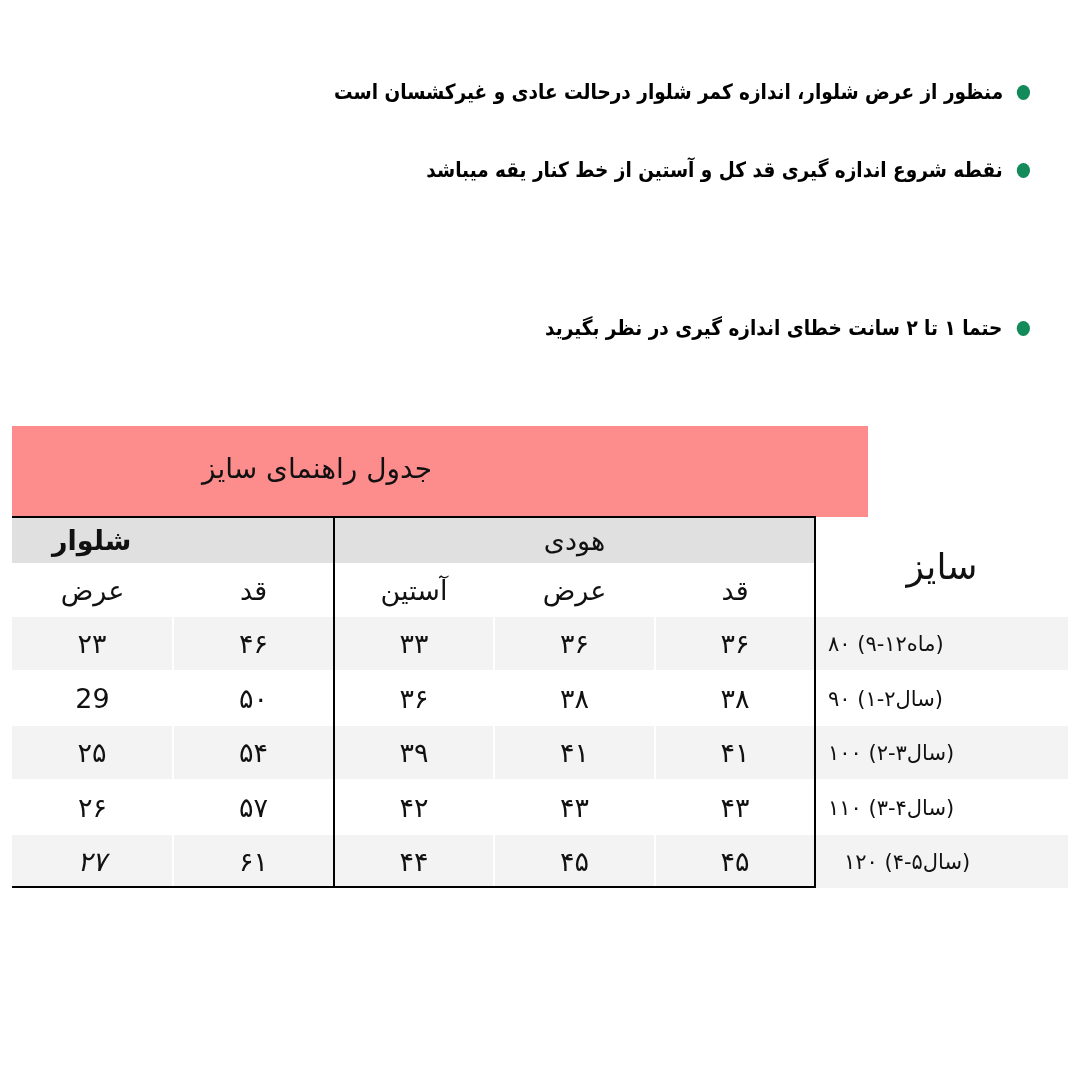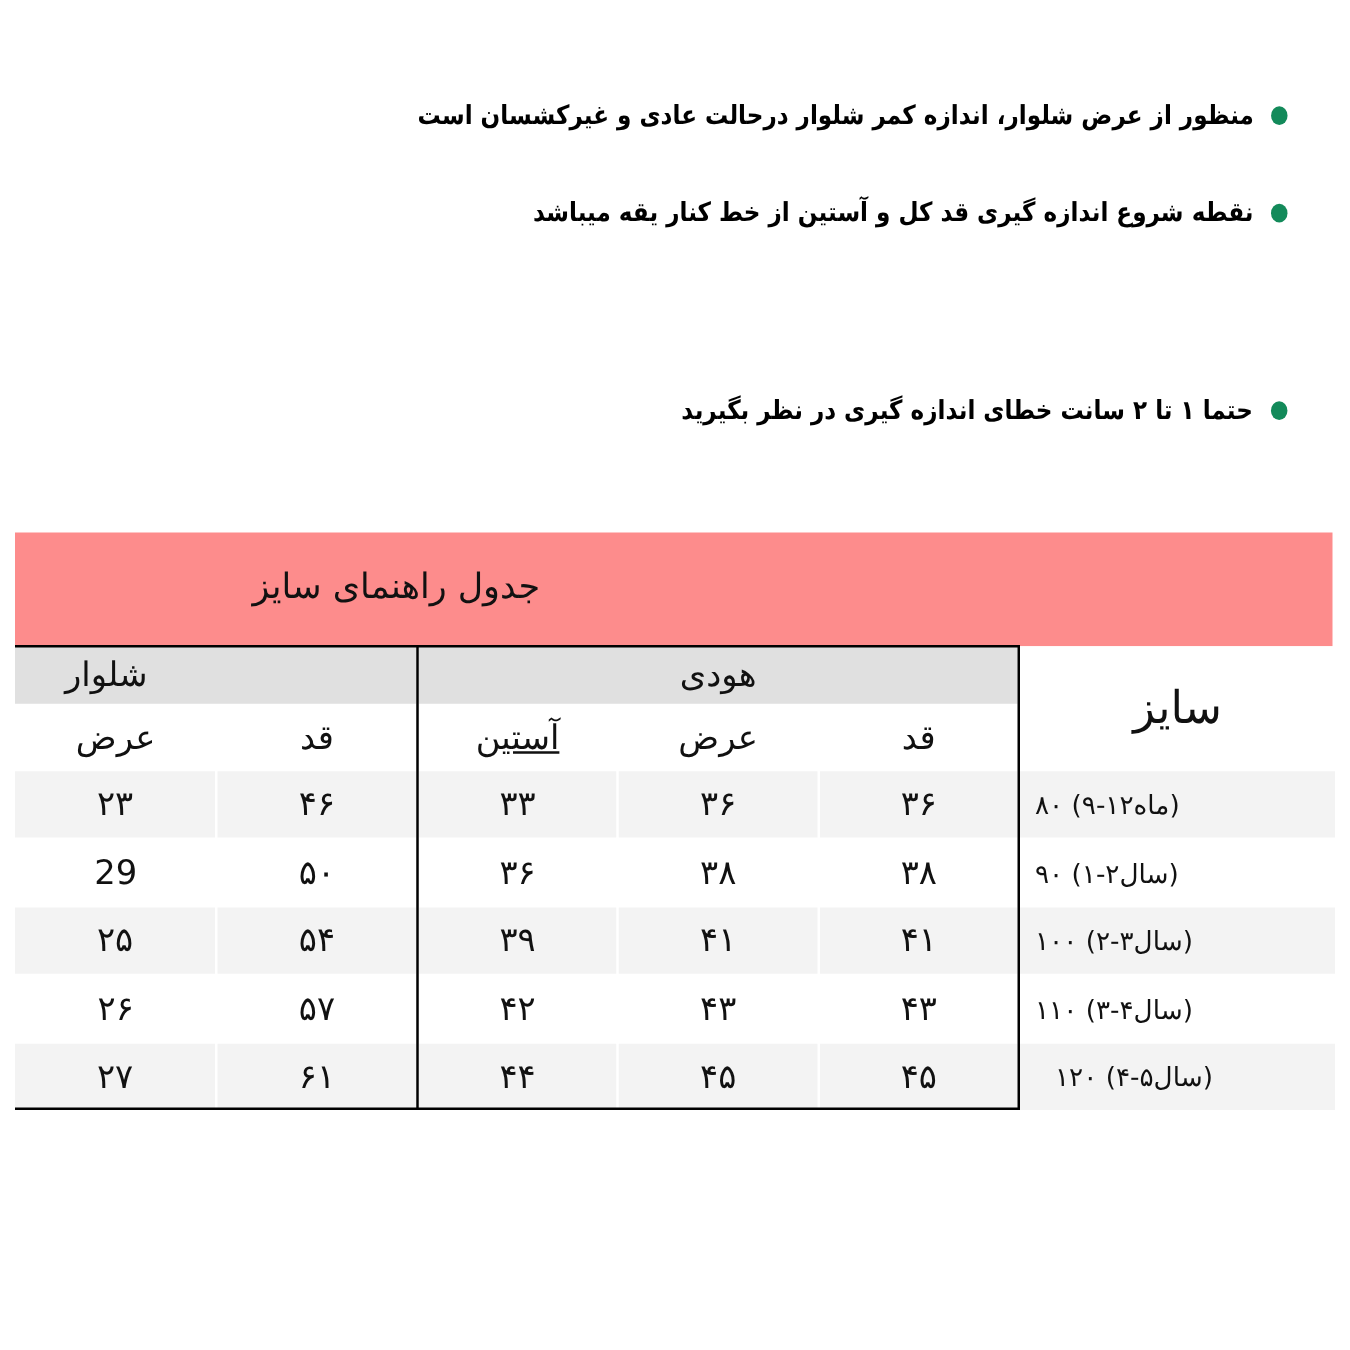--- a/index.html
+++ b/index.html
@@ -16,21 +16,21 @@
   }
   .note .bullet {
     width: 15px; height: 15px; border-radius: 50%; background: #138A5A;
     display: inline-block; margin-left: 16px; flex: 0 0 auto;
   }
   .note1 { top: 80px; }
   .note2 { top: 158px; }
   .note3 { top: 316px; }
 
   .title-band {
-    position: absolute; left: 12px; top: 426px; width: 1054px; height: 91px;
+    position: absolute; left: 12px; top: 426px; width: 856px; height: 91px;
     background: #FD8C8C;
   }
   .title-band .title {
     position: absolute; left: 120px; width: 370px; top: 26px; text-align: center;
     direction: rtl; font-size: 28px; color: #111;
   }
 
   .cell {
     position: absolute; display: flex; align-items: center; justify-content: center;
     direction: rtl; font-size: 27px; color: #111; box-sizing: border-box;
@@ -61,30 +61,30 @@
   <span class="bullet"></span>
   <span>حتما ۱ تا ۲ سانت خطای اندازه گیری در نظر بگیرید</span>
 </div>
 
 <div class="title-band">
   <div class="title">جدول راهنمای سایز</div>
 </div>
 
 <div class="cell size-head">سایز</div>
 
-<div class="cell grp" style="left:12px;width:321px;justify-content:flex-start;padding-right:0;padding-left:40px;direction:ltr;">
+<div class="cell grp" style="left:12px;width:321px;justify-content:flex-start;padding-right:0;padding-left:40px;direction:ltr;font-weight:bold;">
   <span>شلوار</span>
 </div>
 <div class="cell grp" style="left:335px;width:479px;">
   <span>هودی</span>
 </div>
 
 <div class="cell sub" style="left:14px;width:157px;">عرض</div>
 <div class="cell sub" style="left:175px;width:157px;">قد</div>
-<div class="cell sub" style="left:336px;width:156px;text-decoration:underline;">آستین</div>
+<div class="cell sub" style="left:336px;width:156px;">آستین</div>
 <div class="cell sub" style="left:496px;width:157px;">عرض</div>
 <div class="cell sub" style="left:657px;width:156px;">قد</div>
 
 <div class="cell row odd" style="top:617px;left:12px;width:160px;">۲۳</div>
 <div class="cell row odd" style="top:617px;left:174px;width:159px;">۴۶</div>
 <div class="cell row odd" style="top:617px;left:335px;width:158px;">۳۳</div>
 <div class="cell row odd" style="top:617px;left:495px;width:159px;">۳۶</div>
 <div class="cell row odd" style="top:617px;left:656px;width:158px;">۳۶</div>
 <div class="cell row odd size-cell" style="top:617px;">۸۰ (۹-۱۲ماه)</div>
 
@@ -102,21 +102,21 @@
 <div class="cell row odd" style="top:726px;left:656px;width:158px;">۴۱</div>
 <div class="cell row odd size-cell" style="top:726px;">۱۰۰ (۲-۳سال)</div>
 
 <div class="cell row even" style="top:781px;left:14px;width:157px;">۲۶</div>
 <div class="cell row even" style="top:781px;left:175px;width:157px;">۵۷</div>
 <div class="cell row even" style="top:781px;left:336px;width:156px;">۴۲</div>
 <div class="cell row even" style="top:781px;left:496px;width:157px;">۴۳</div>
 <div class="cell row even" style="top:781px;left:657px;width:156px;">۴۳</div>
 <div class="cell row even size-cell" style="top:781px;">۱۱۰ (۳-۴سال)</div>
 
-<div class="cell row odd" style="top:835px;left:12px;width:160px;">۲۷</div>
+<div class="cell row odd" style="top:835px;left:12px;width:160px;font-style:italic;">۲۷</div>
 <div class="cell row odd" style="top:835px;left:174px;width:159px;">۶۱</div>
 <div class="cell row odd" style="top:835px;left:335px;width:158px;">۴۴</div>
 <div class="cell row odd" style="top:835px;left:495px;width:159px;">۴۵</div>
 <div class="cell row odd" style="top:835px;left:656px;width:158px;">۴۵</div>
 <div class="cell row odd size-cell" style="top:835px;padding-left:28px;">۱۲۰ (۴-۵سال)</div>
 
 <div class="line" style="left:12px;top:516px;width:804px;height:2px;"></div>
 <div class="line" style="left:333px;top:516px;width:2px;height:372px;"></div>
 <div class="line" style="left:814px;top:516px;width:2px;height:372px;"></div>
 <div class="line" style="left:12px;top:886px;width:804px;height:2px;"></div>

